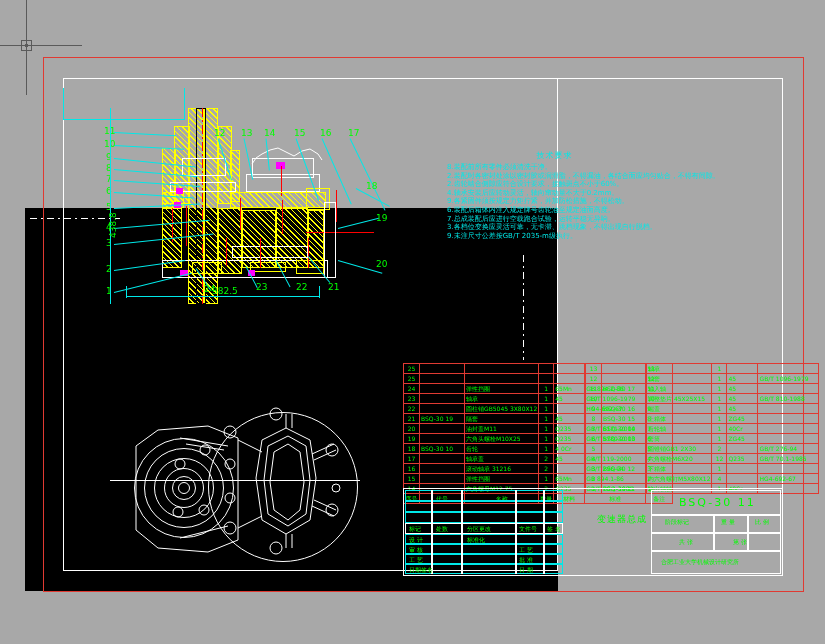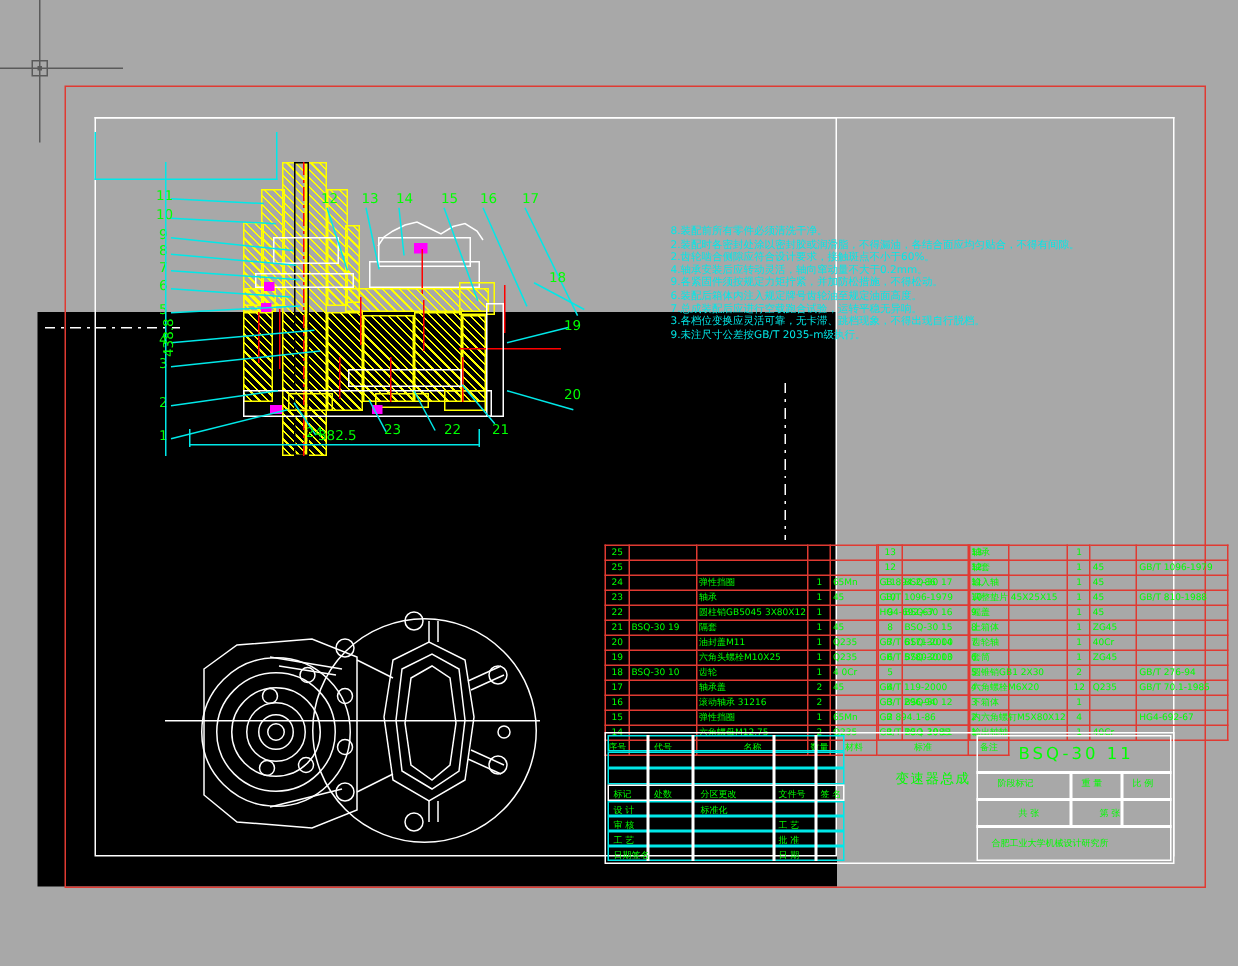--- a/index.html
+++ b/index.html
@@ -206,20 +206,21 @@
   <div class="line-c" style="left:10px;top:-2px;width:1px;height:196px;"></div>
   <span class="dimtxt vert" style="left:8px;top:128px;">438.8</span>
 
   <div class="line-c" style="left:26px;top:186px;width:194px;height:1px;"></div>
   <div class="line-c" style="left:26px;top:176px;width:1px;height:12px;"></div>
   <div class="line-c" style="left:219px;top:176px;width:1px;height:12px;"></div>
   <span class="dimtxt" style="left:112px;top:176px;">382.5</span>
 </div>
 
 <div class="layer" id="notes">
+  <div class="ntitle">技术要求</div>
   <div class="nline">8.装配前所有零件必须清洗干净。</div>
   <div class="nline">2.装配时各密封处涂以密封胶或润滑脂，不得漏油，各结合面应均匀贴合，不得有间隙。</div>
   <div class="nline">2.齿轮啮合侧隙应符合设计要求，接触斑点不小于60%。</div>
   <div class="nline">4.轴承安装后应转动灵活，轴向窜动量不大于0.2mm。</div>
   <div class="nline">9.各紧固件须按规定力矩拧紧，并加防松措施，不得松动。</div>
   <div class="nline">6.装配后箱体内注入规定牌号齿轮油至规定油面高度。</div>
   <div class="nline">7.总成装配后应进行空载跑合试验，运转平稳无异响。</div>
   <div class="nline">3.各档位变换应灵活可靠，无卡滞、跳档现象，不得出现自行脱档。</div>
   <div class="nline">9.未注尺寸公差按GB/T 2035-m级执行。</div>
 </div>

